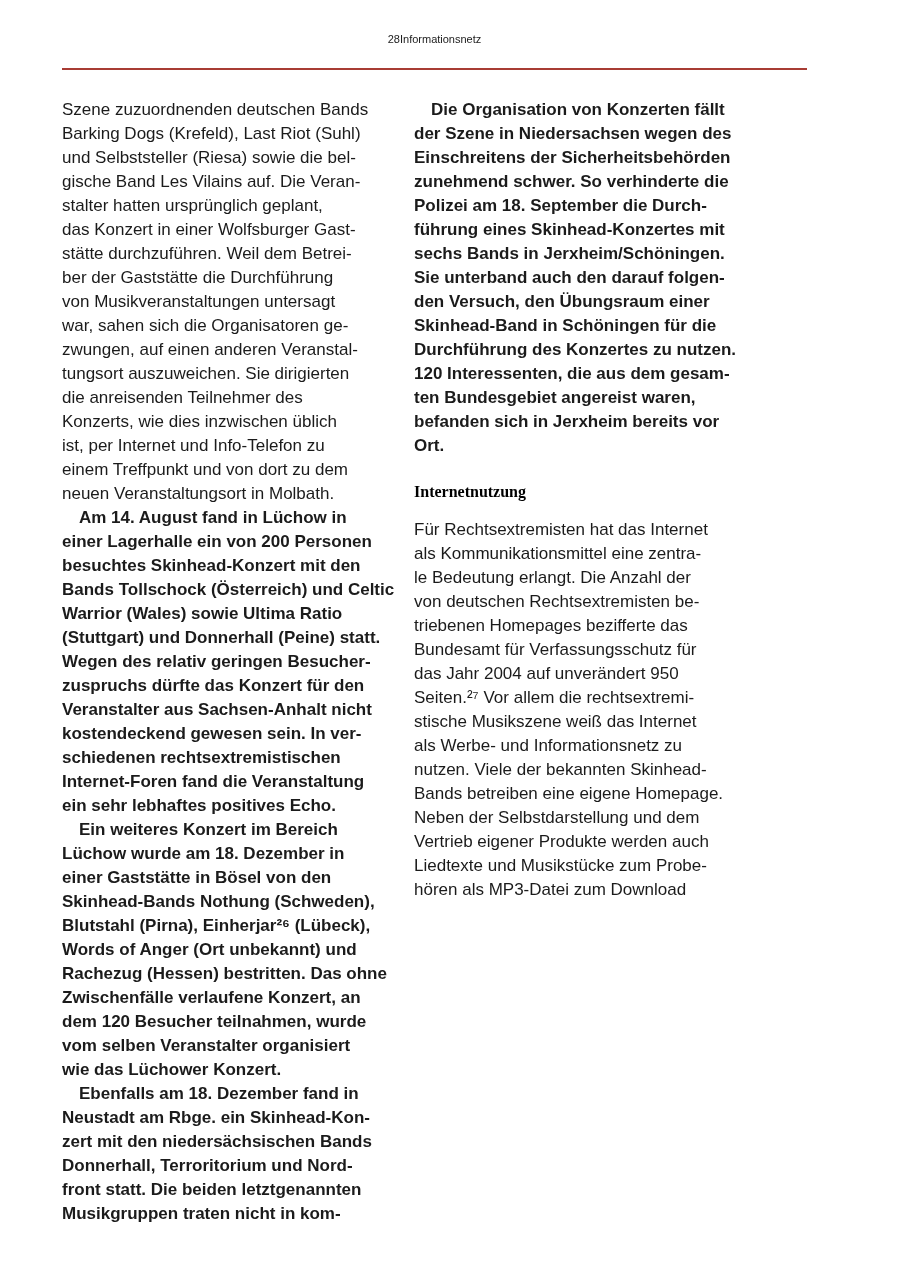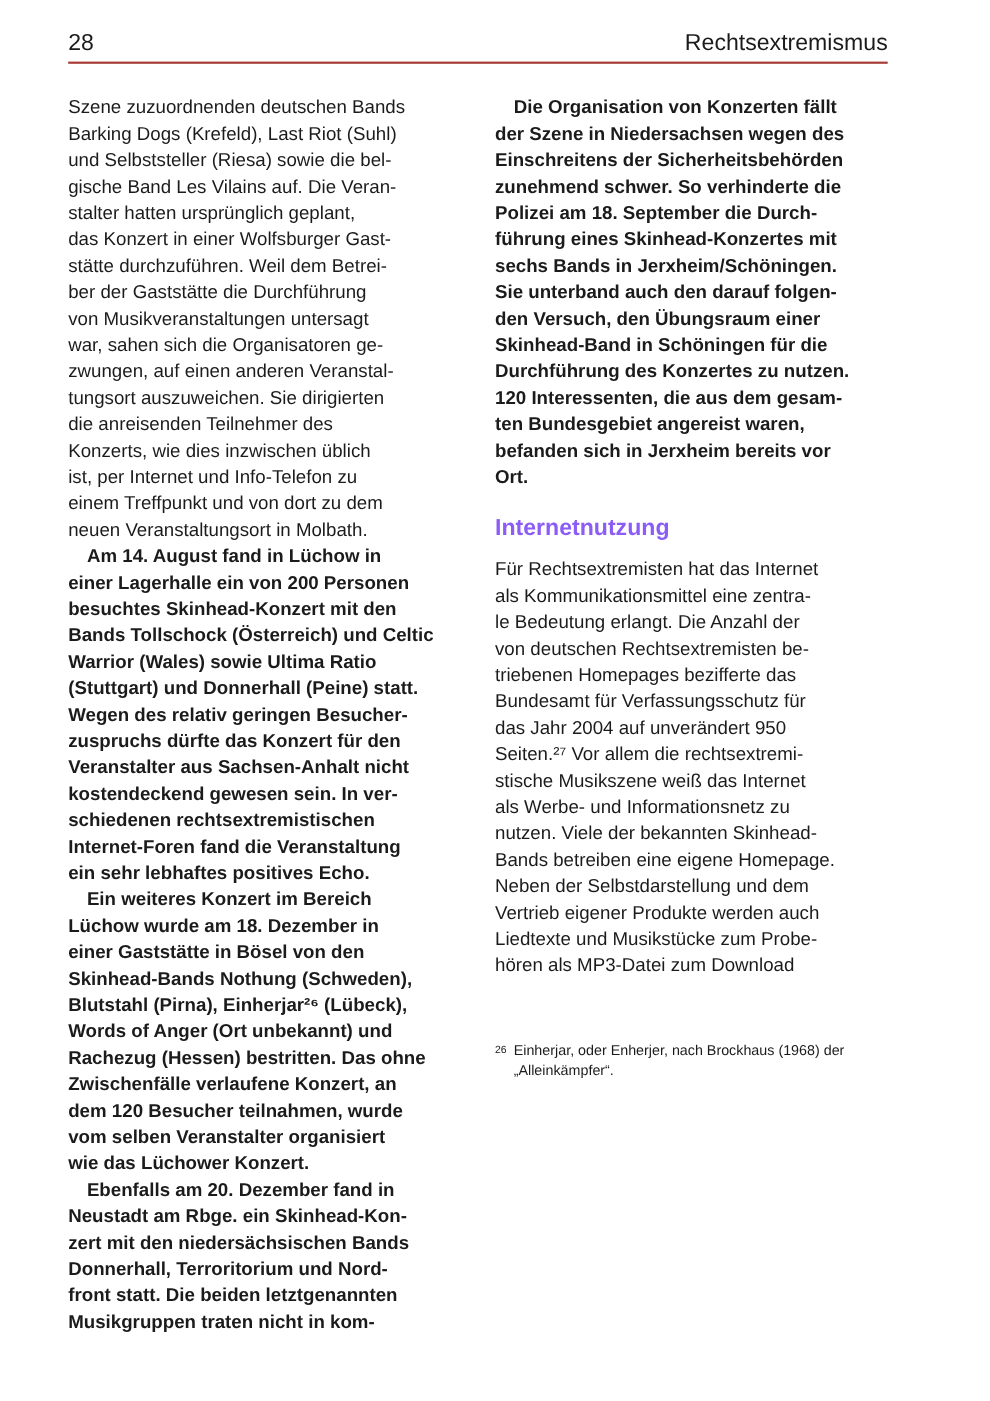--- a/index.html
+++ b/index.html
@@ -10,51 +10,51 @@
     margin: 0 auto;
     background: #ffffff;
     box-sizing: border-box;
     padding: 30px 93px 30px 62px;
     font-family: "Liberation Sans", "DejaVu Sans", sans-serif;
     color: #1b1b1b;
     overflow: hidden;
   }
   .page-header {
     display: flex;
-    justify-content: space-between;
+    justify-content: center;
     align-items: flex-end;
-    font-size: 21px;
+    font-size: 11px;
     line-height: 18px;
-    padding-bottom: 8px;
+    padding-bottom: 20px;
   }
   .header-rule {
     border: 0;
     border-top: 2px solid var(--accent, #a83c34);
     margin: 0 0 28px 0;
   }
   .columns {
     display: flex;
-    gap: 36px;
   }
   .col-left  { width: 352px; flex: none; }
   .col-right { flex: 1; min-width: 0; }
   .para {
     margin: 0;
     white-space: pre-line;
     font-size: 17px;
     line-height: 24px;
     letter-spacing: 0;
   }
   .indent { text-indent: 17px; font-weight: bold; }
   .section-heading {
-    font-size: 21px;
+    font-size: 16px;
     font-weight: 700;
     line-height: 24px;
     margin: 22px 0 14px 0;
-    color: #8b5cf6;
+    color: #000000;
+    font-family: Liberation Serif, serif;
   }
   .footnotes {
     margin-top: 56px;
     font-size: 13px;
     line-height: 18px;
   }
   .footnote {
     display: flex;
     margin-bottom: 7px;
   }
@@ -70,21 +70,21 @@
     white-space: pre-line;
   }
 </style>
 </head>
 <body>
 
 <div class="page">
 
   <header class="page-header">
     <span>28</span>
-    <span>Rechtsextremismus</span>
+    <span>Informationsnetz</span>
   </header>
   <hr class="header-rule">
 
   <main class="columns">
 
     <div class="col-left">
       <p class="para">Szene zuzuordnenden deutschen Bands
 Barking Dogs (Krefeld), Last Riot (Suhl)
 und Selbststeller (Riesa) sowie die bel-
 gische Band Les Vilains auf. Die Veran-
@@ -118,21 +118,21 @@
 Lüchow wurde am 18. Dezember in
 einer Gaststätte in Bösel von den
 Skinhead-Bands Nothung (Schweden),
 Blutstahl (Pirna), Einherjar²⁶ (Lübeck),
 Words of Anger (Ort unbekannt) und
 Rachezug (Hessen) bestritten. Das ohne
 Zwischenfälle verlaufene Konzert, an
 dem 120 Besucher teilnahmen, wurde
 vom selben Veranstalter organisiert
 wie das Lüchower Konzert.</p>
-      <p class="para indent">Ebenfalls am 20. Dezember fand in
+      <p class="para indent">Ebenfalls am 18. Dezember fand in
 Neustadt am Rbge. ein Skinhead-Kon-
 zert mit den niedersächsischen Bands
 Donnerhall, Terroritorium und Nord-
 front statt. Die beiden letztgenannten
 Musikgruppen traten nicht in kom-</p>
     </div>
 
     <div class="col-right">
       <p class="para indent">Die Organisation von Konzerten fällt
 der Szene in Niedersachsen wegen des
@@ -163,22 +163,17 @@
 stische Musikszene weiß das Internet
 als Werbe- und Informationsnetz zu
 nutzen. Viele der bekannten Skinhead-
 Bands betreiben eine eigene Homepage.
 Neben der Selbstdarstellung und dem
 Vertrieb eigener Produkte werden auch
 Liedtexte und Musikstücke zum Probe-
 hören als MP3-Datei zum Download</p>
 
       <div class="footnotes">
-        <div class="footnote">
-          <span class="fn-marker">26</span>
-          <span class="fn-text">Einherjar, oder Enherjer, nach Brockhaus (1968) der
-„Alleinkämpfer“.</span>
-        </div>
       </div>
     </div>
 
   </main>
 </div>
 
 </body></html>

